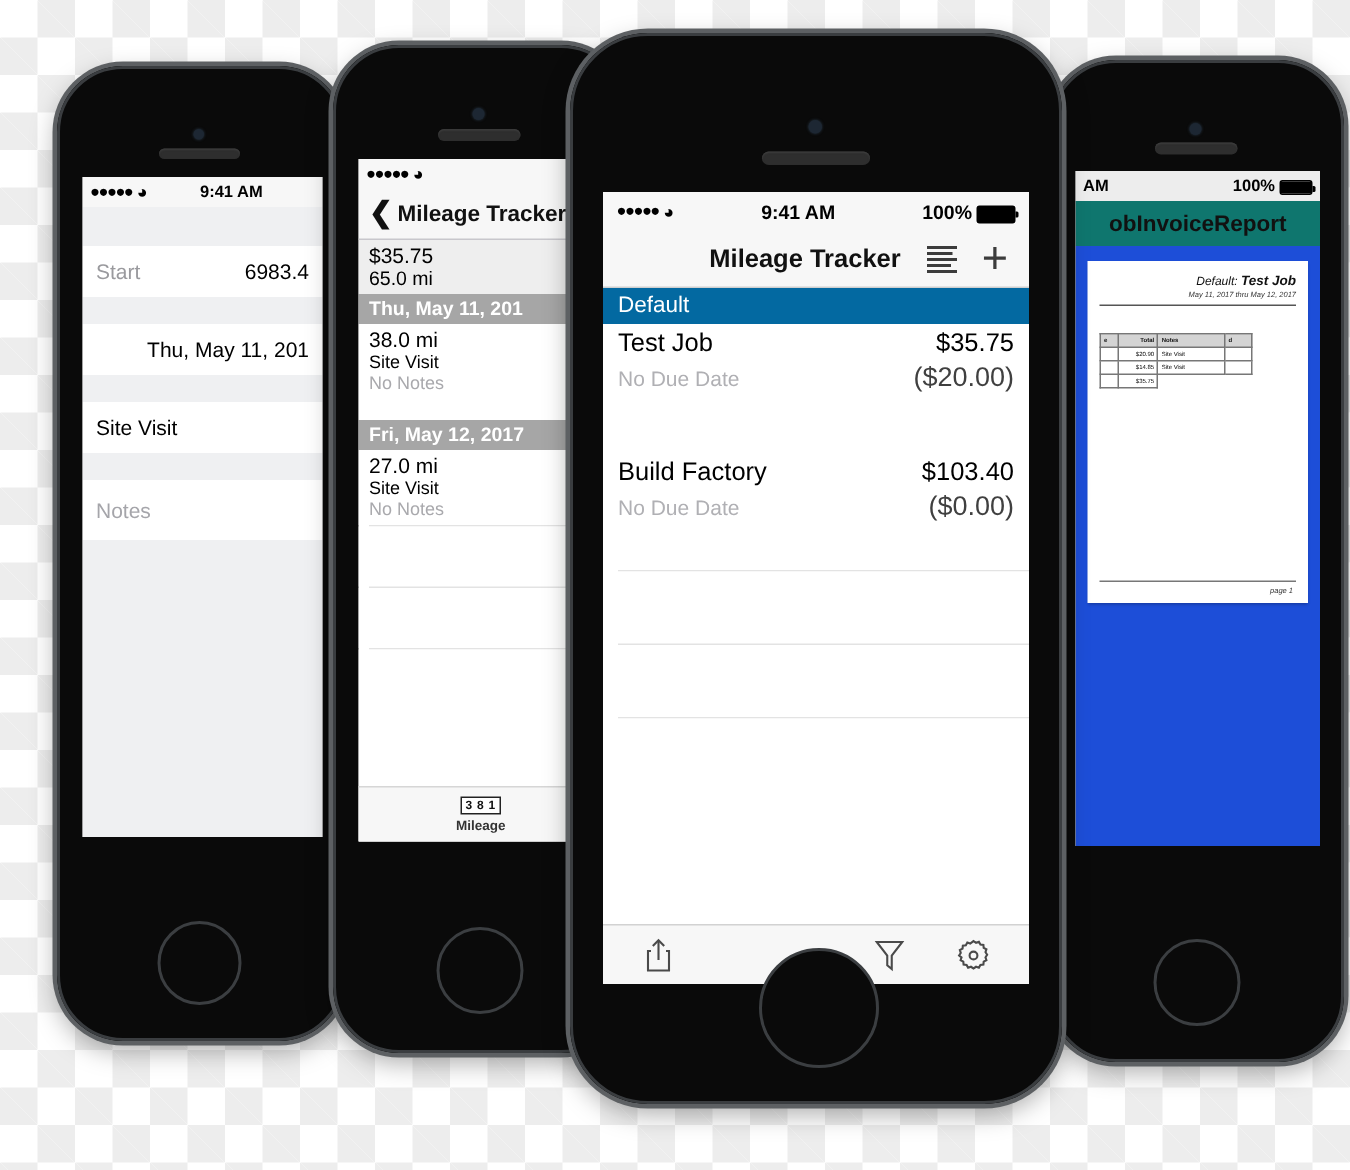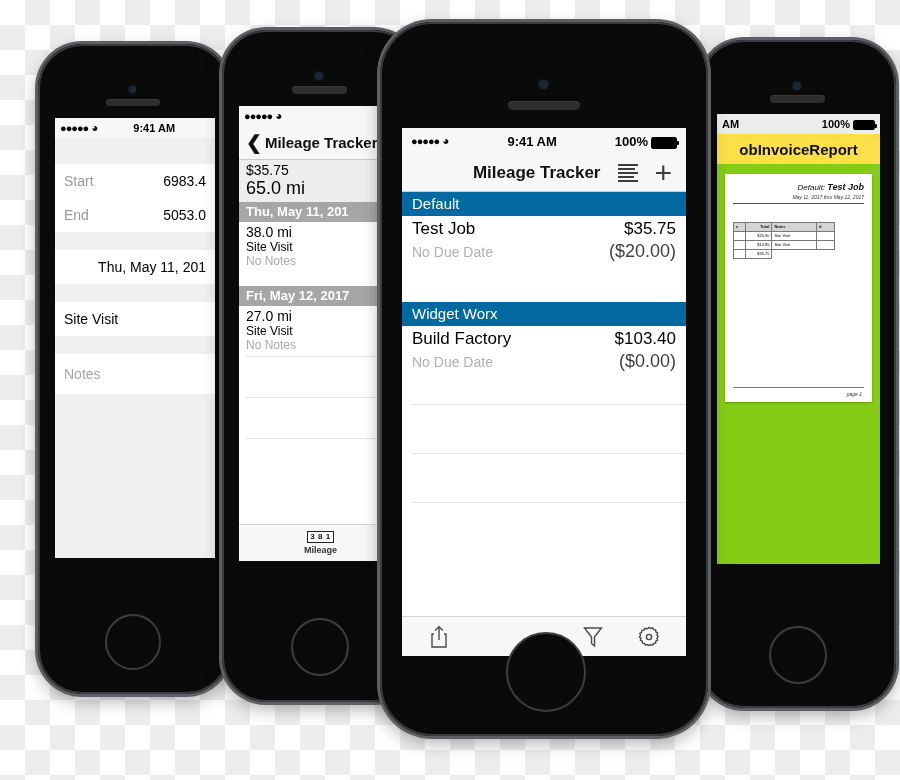--- a/index.html
+++ b/index.html
@@ -125,21 +125,21 @@
     background: #a6a6a6; color: #fff;
     font-size: 13px; font-weight: bold;
     padding: 2px 7px 3px;
   }
   .trip-row { background: #fff; padding: 2px 7px 4px; }
   .trip-dist { font-size: 14px; color: #000; }
   .trip-type { font-size: 12px; color: #000; }
   .trip-note { font-size: 12px; color: #a9a9ad; }
   .summary-row { background: #eeeeee; padding: 2px 7px 3px; }
   .summary-amt { font-size: 14px; color: #000; }
-  .summary-mi  { font-size: 18px; color: #000; }
+  .summary-mi  { font-size: 13px; color: #000; }
 
   .tabbar {
     position: absolute; left:0; right:0; bottom:0;
     height: 36px; background: #f7f7f7;
     border-top: 1px solid #d6d6d6;
     display:flex; align-items:center; justify-content:center;
   }
   .tabitem { display:flex; flex-direction:column; align-items:center; gap:2px; }
   .odometer {
     border: 1px solid #222; background:#fff;
@@ -199,25 +199,25 @@
 
   
   #phone-right { left: 700px; top: 40px; width: 196px; height: 668px; }
   #phone-right .screen { left: 17px; top: 74px; width: 163px; height: 450px; }
   #phone-right .cam { left: 93px; top: 42px; }
   #phone-right .speaker { left: 70px; top: 55px; width: 55px; }
   #phone-right .home-btn { left: 69px; bottom: 24px; width: 54px; height: 54px; }
 
   #phone-right .statusbar { background:#ededed; }
   .nav-right {
-    height: 30px; background:#fde047;
+    height: 30px; background:#0f766e;
     display:flex; align-items:center; justify-content:center;
     font-size: 15px; font-weight: bold; color:#111;
   }
-  .preview-area { background:#84cc16; height: 100%; padding: 10px 8px 0; box-sizing:border-box; }
+  .preview-area { background:#1d4ed8; height: 100%; padding: 10px 8px 0; box-sizing:border-box; }
   .paper {
     background:#fff; height: 228px; padding: 8px 8px 0; box-sizing:border-box;
     position: relative;
     box-shadow: 0 1px 2px rgba(0,0,0,.25);
   }
   .rpt-title { text-align:right; font-size: 8px; font-style: italic; color:#111; }
   .rpt-title b { font-style: italic; font-weight: bold; font-size: 9px; }
   .rpt-sub { text-align:right; font-size: 5px; font-style: italic; color:#333; margin-top: 2px; }
   .rpt-rule { height:1px; background:#555; margin: 3px 0 18px; }
   .rpt-table { width: 78%; border-collapse: collapse; font-size: 4px; }
@@ -247,24 +247,20 @@
       <span class="sb-center">9:41 AM</span>
       <span class="sb-right"></span>
     </div>
 
 
     <div class="form-gap"></div>
 
     <div class="form-row">
       <span class="form-label">Start</span>
       <span class="form-value">6983.4</span>
-    </div>
-    <div class="form-row">
-      <span class="form-label">End</span>
-      <span class="form-value">5053.0</span>
     </div>
 
     <div class="form-gap" style="height:18px"></div>
 
     <div class="form-row right-only">
       <span class="form-value dark">Thu, May 11, 201</span>
     </div>
 
     <div class="form-gap" style="height:18px"></div>
 
@@ -443,21 +439,20 @@
         <span class="job-name">Test Job</span>
         <span class="job-amt">$35.75</span>
       </div>
       <div class="job-line" style="margin-top:2px">
         <span class="job-due">No Due Date</span>
         <span class="job-bal">($20.00)</span>
       </div>
     </div>
     <div style="height:34px;background:#fff"></div>
 
-    <div class="job-sec">Widget Worx</div>
     <div class="job-row">
       <div class="job-line">
         <span class="job-name">Build Factory</span>
         <span class="job-amt">$103.40</span>
       </div>
       <div class="job-line" style="margin-top:2px">
         <span class="job-due">No Due Date</span>
         <span class="job-bal">($0.00)</span>
       </div>
     </div>

